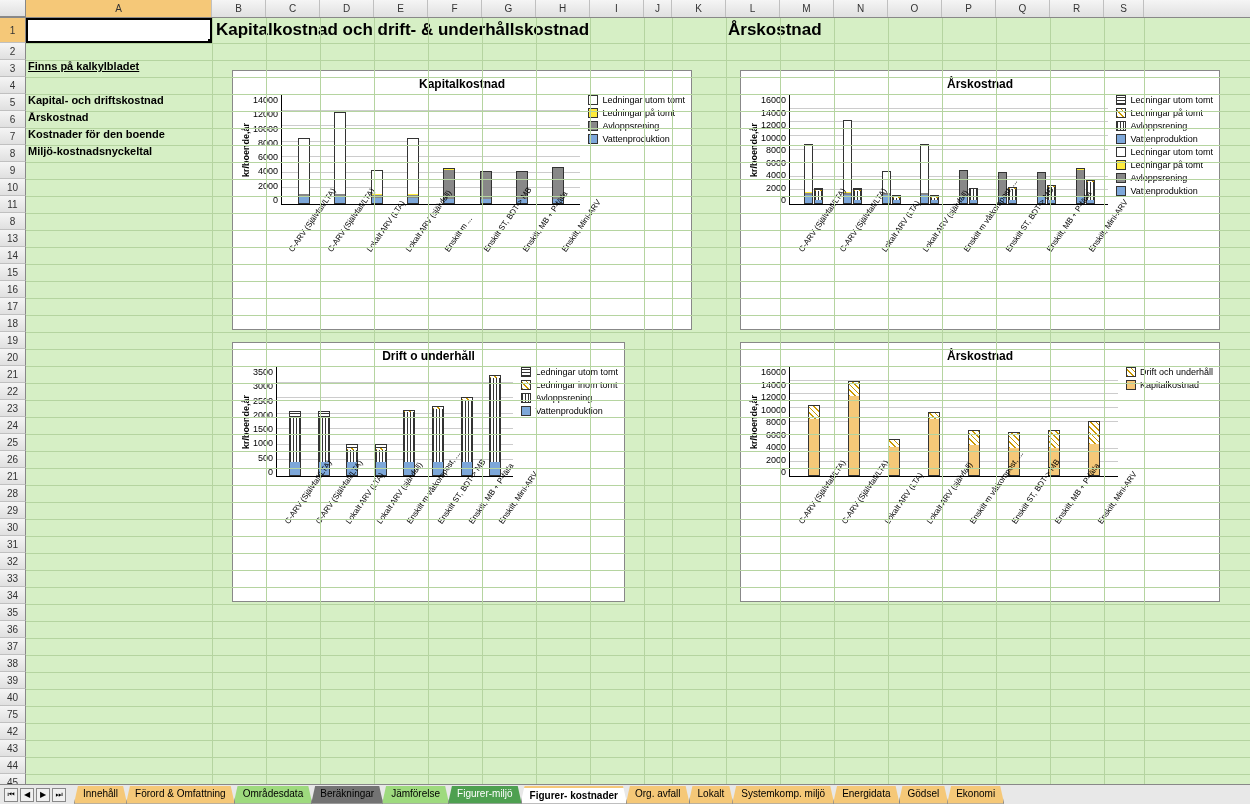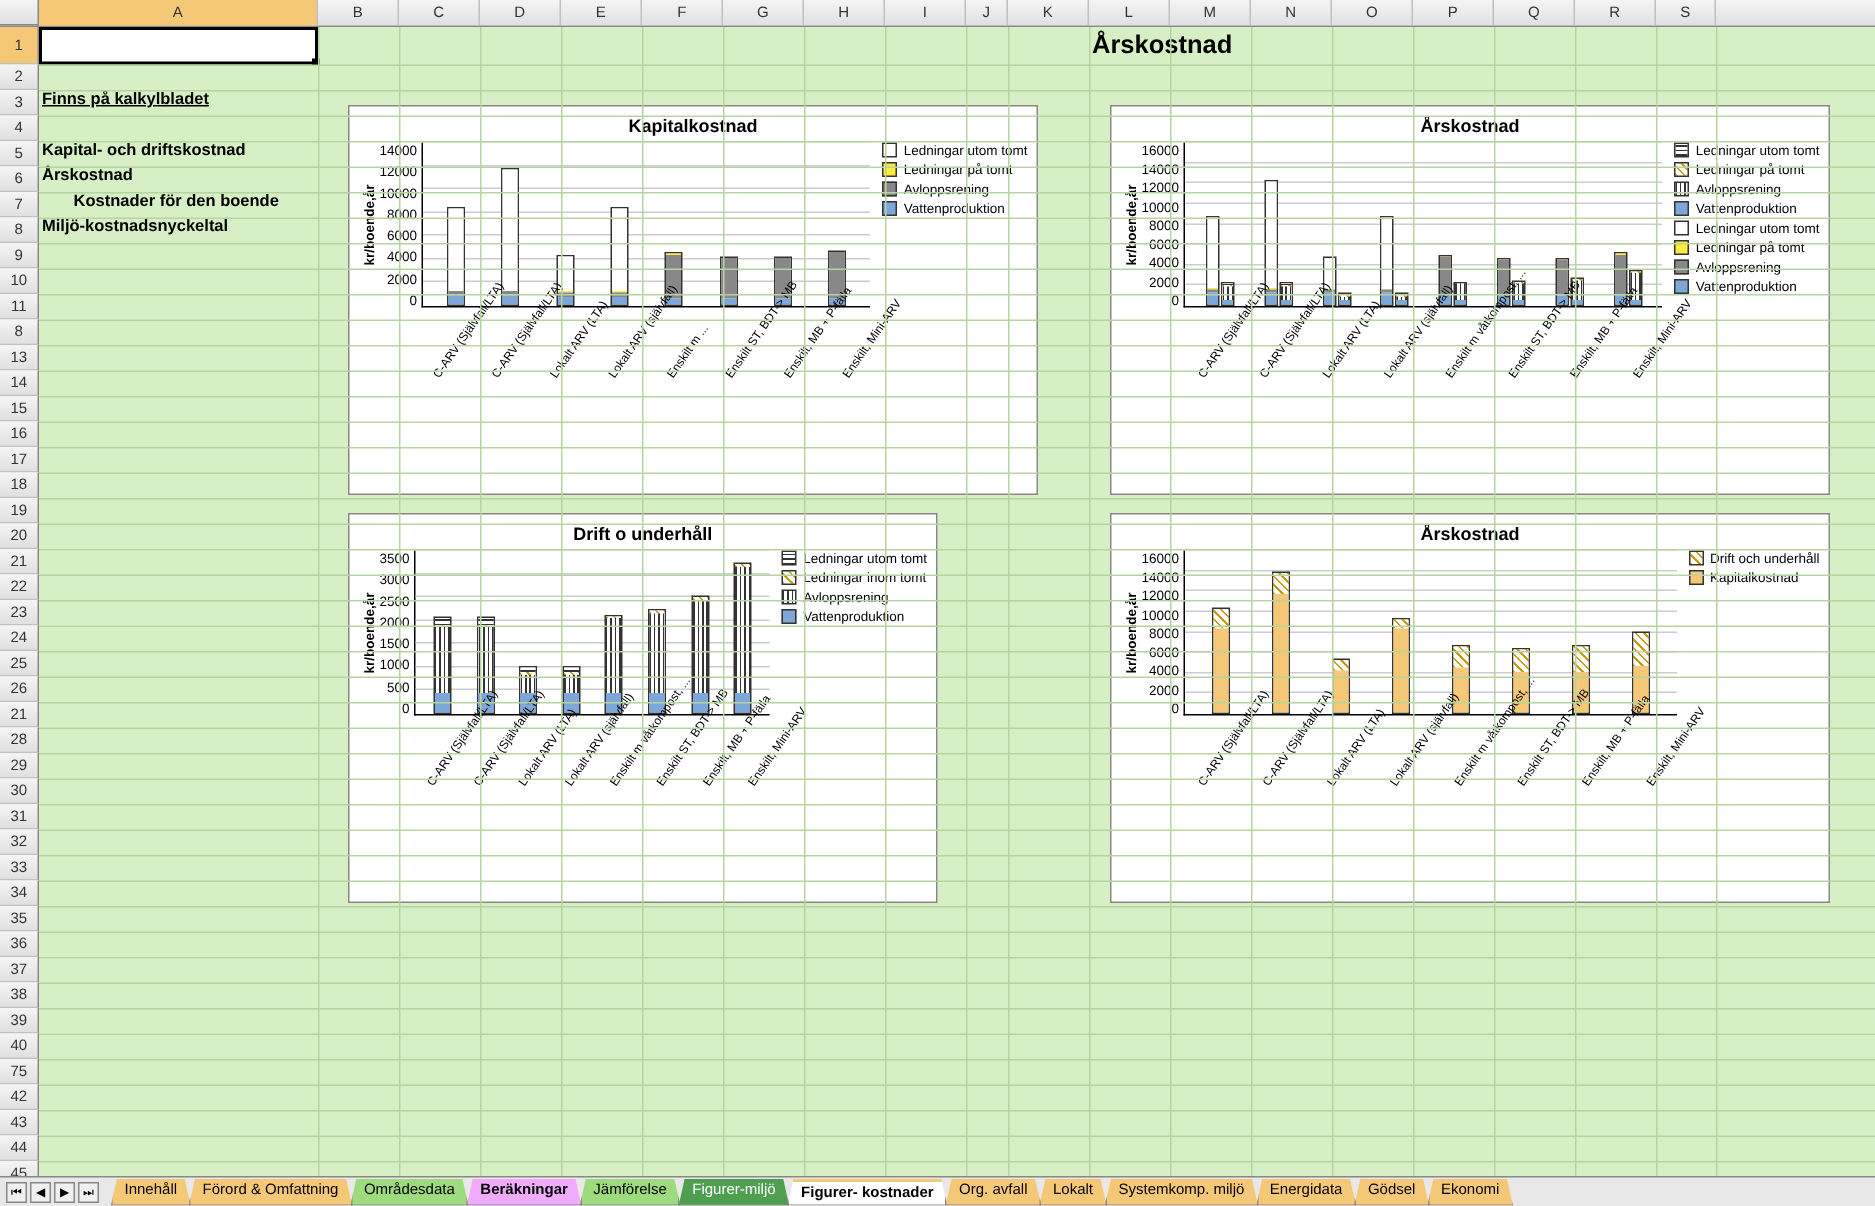--- a/index.html
+++ b/index.html
@@ -55,21 +55,21 @@
 .legend { font-size:9px; padding-left:8px; display:flex; flex-direction:column; gap:3px; }
 .legend-item { display:flex; align-items:center; gap:4px; white-space:nowrap; }
 .swatch { width:10px; height:10px; border:1px solid #333; flex-shrink:0; }
 
 
 .tab-bar { position:absolute; left:0; right:0; bottom:0; height:20px; background:#e8e8e8; display:flex; align-items:center; border-top:1px solid #888; font-size:10px; }
 .tab-nav { display:flex; padding:0 4px; gap:2px; }
 .tab-nav-btn { width:14px; height:14px; border:1px solid #888; background:#f0f0f0; display:flex; align-items:center; justify-content:center; font-size:8px; cursor:pointer; }
 .tabs { display:flex; margin-left:4px; }
 .tab { padding:2px 8px; border:1px solid #888; border-top:none; background:#f5c878; margin-right:-1px; cursor:pointer; position:relative; clip-path: polygon(4px 0, calc(100% - 4px) 0, 100% 100%, 0 100%); }
-.tab.gray { background:#f0abfc;font-weight:bold; }
+.tab.gray { background:#737373; }
 .tab.green { background:#9eda7e; }
 .tab.dgreen { background:#4ea050; color:#fff; }
 .tab.active { background:#fff; font-weight:bold; border-top:2px solid #f5c878; }
 </style>
 </head>
 <body>
 
 <div class="col-headers">
   <div class="corner"></div>
   <div id="col-header-row" style="display: flex;">
@@ -138,25 +138,26 @@
     <div class="row-header">40</div>
     <div class="row-header">75</div>
     <div class="row-header">42</div>
     <div class="row-header">43</div>
     <div class="row-header">44</div>
     <div class="row-header">45</div>
   </div>
 
 <div class="grid" id="grid">
   <div class="cell-selected"></div>
+  <div class="heading" style="left:190px;top:2px;">Kapitalkostnad och drift- &amp; underhållskostnad</div>
   <div class="heading" style="left:702px;top:2px;">Årskostnad</div>
   <div class="subhead" style="left:2px;top:42px;">Finns på kalkylbladet</div>
   <div class="sidetext" style="left:2px;top:76px;">Kapital- och driftskostnad</div>
   <div class="sidetext" style="left:2px;top:93px;">Årskostnad</div>
-  <div class="sidetext" style="left:2px;top:110px;margin-left:21px;">Kostnader för den boende</div>
+  <div class="sidetext" style="left:2px;top:110px;">Kostnader för den boende</div>
   <div class="sidetext" style="left:2px;top:127px;">Miljö-kostnadsnyckeltal</div>
 
   <div class="chart" id="c1" style="left:206px;top:52px;width:460px;height:260px;">
       <div class="chart-title">Kapitalkostnad</div>
       <div class="chart-body">
         <div class="plot-wrap" style="flex: 1 1 0%; flex-direction: column;">
           <div style="display: flex; height: 110px;">
             <div class="ylabel">kr/boende,år</div>
             <div class="yaxis">
               <div>14000</div>

